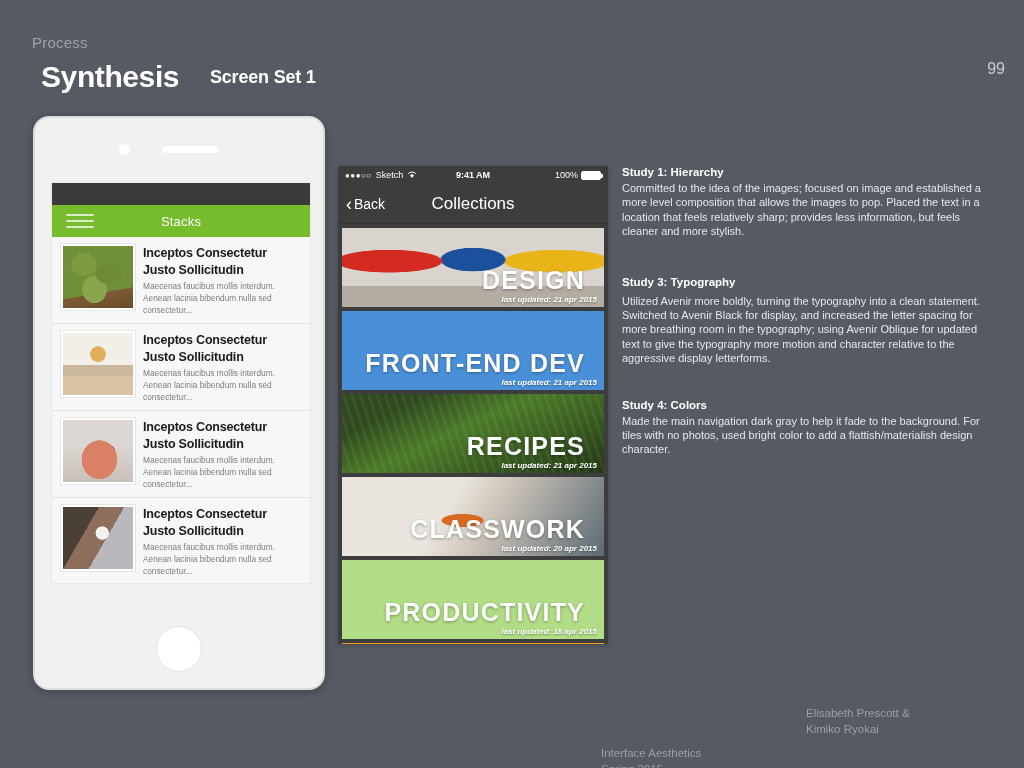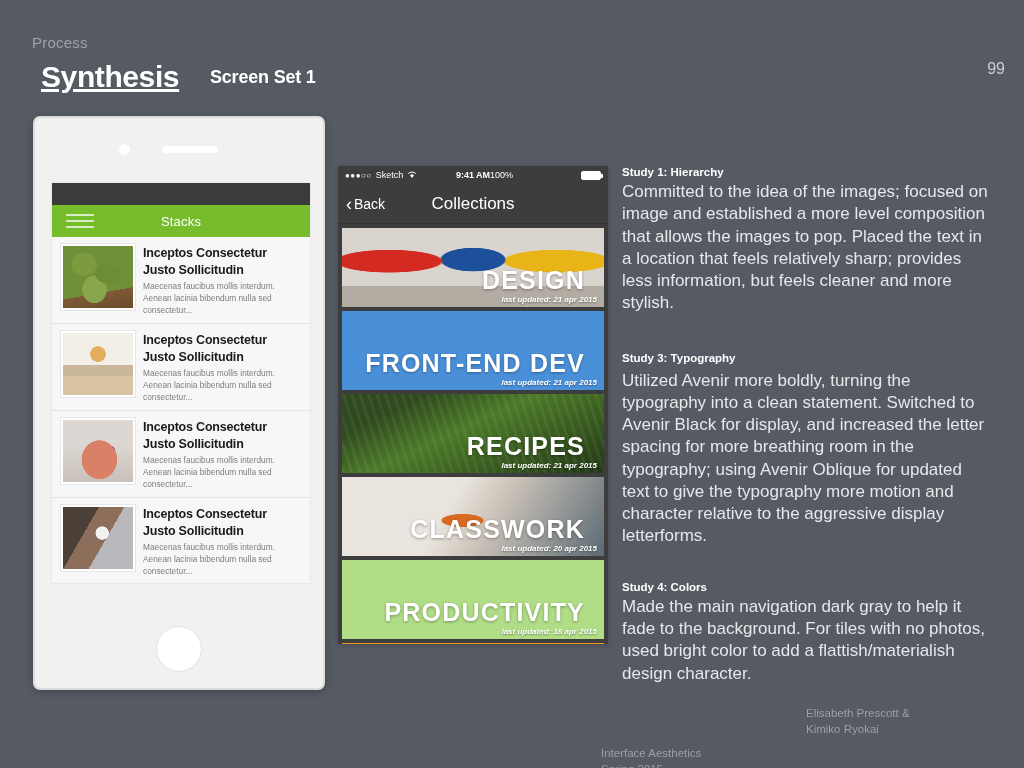--- a/index.html
+++ b/index.html
@@ -11,37 +11,37 @@
     position: relative;
   }
 
   
   .slide-kicker {
     position: absolute; left: 32px; top: 34px;
     font-size: 15px; color: #9da2ab; letter-spacing: .2px;
   }
   .slide-title {
     position: absolute; left: 41px; top: 60px;
-    font-size: 30px; font-weight: bold; color: #ffffff; letter-spacing: -.4px; text-decoration: underline;
+    font-size: 30px; font-weight: bold; color: #ffffff; letter-spacing: -.4px;
   }
   .slide-subtitle {
     position: absolute; left: 210px; top: 67px;
     font-size: 18px; font-weight: bold; color: #ffffff; letter-spacing: -.2px;
   }
   .page-number {
     position: absolute; right: 19px; top: 60px;
     font-size: 16px; color: #c9ccd2;
   }
 
   
   .phone {
     position: absolute; left: 33px; top: 116px;
     width: 292px; height: 574px;
     background: #f1f1f0;
-    border-radius: 7px;
+    border-radius: 16px;
     border: 2px solid #dcdcdc;
     box-shadow: 0 2px 8px rgba(0,0,0,.22);
   }
   .phone-speaker {
     position: absolute; left: 50%; top: 28px; transform: translateX(-50%) translateX(11px);
     width: 56px; height: 7px; border-radius: 4px; background: #ffffff;
   }
   .phone-camera {
     position: absolute; left: 84px; top: 26px;
     width: 11px; height: 11px; border-radius: 50%; background: #ffffff;
@@ -126,21 +126,21 @@
     box-shadow: 0 1px 5px rgba(0,0,0,.2);
   }
   .col-status {
     height: 18px; background: #3d3d3d; color: #ffffff;
     display: flex; align-items: center; font-size: 9px; padding: 0 7px;
   }
   .col-status .left { display: flex; align-items: center; gap: 4px; flex: 1; }
   .col-status .dots { letter-spacing: .5px; font-size: 8px; }
   .col-status .time { flex: 0 0 auto; font-weight: bold; }
   .col-status .right {
-    flex: 1; display: flex; align-items: center; justify-content: space-between; gap: 3px;
+    flex: 1; display: flex; align-items: center; justify-content: flex-end; gap: 3px;
   }
   .battery {
     width: 20px; height: 9px; border: 1px solid #ffffff; border-radius: 2px;
     position: relative; background: #ffffff;
   }
   .battery:after {
     content:""; position: absolute; right: -3px; top: 2px;
     width: 2px; height: 4px; background: #ffffff; border-radius: 0 1px 1px 0;
   }
   .col-nav {
@@ -194,21 +194,21 @@
     height: 8px; margin: 4px 4px 0 4px; background: #ef9b23;
   }
 
   
   .notes { position: absolute; left: 622px; top: 166px; width: 368px; }
   .note { }
   .note-title {
     font-size: 11.5px; font-weight: bold; color: #ffffff; margin-bottom: 3px;
   }
   .note-body {
-    font-size: 17px; color: #e6e8ea; line-height: 1.31;
+    font-size: 11px; color: #e6e8ea; line-height: 1.31;
   }
   .note-1 { margin-bottom: 37px; }
   .note-2 { margin-bottom: 52px; }
   .note-3 { margin-bottom: 33px; }
   .note-2 .note-body, .note-3 .note-body { margin-top: 6px; }
 
   
   .credits { position: absolute; top: 706px; font-size: 11.5px; color: #9aa0a8; line-height: 1.35; }
   .credit-left { left: 601px; margin-top: 40px; }
   .credit-right { left: 806px; }

